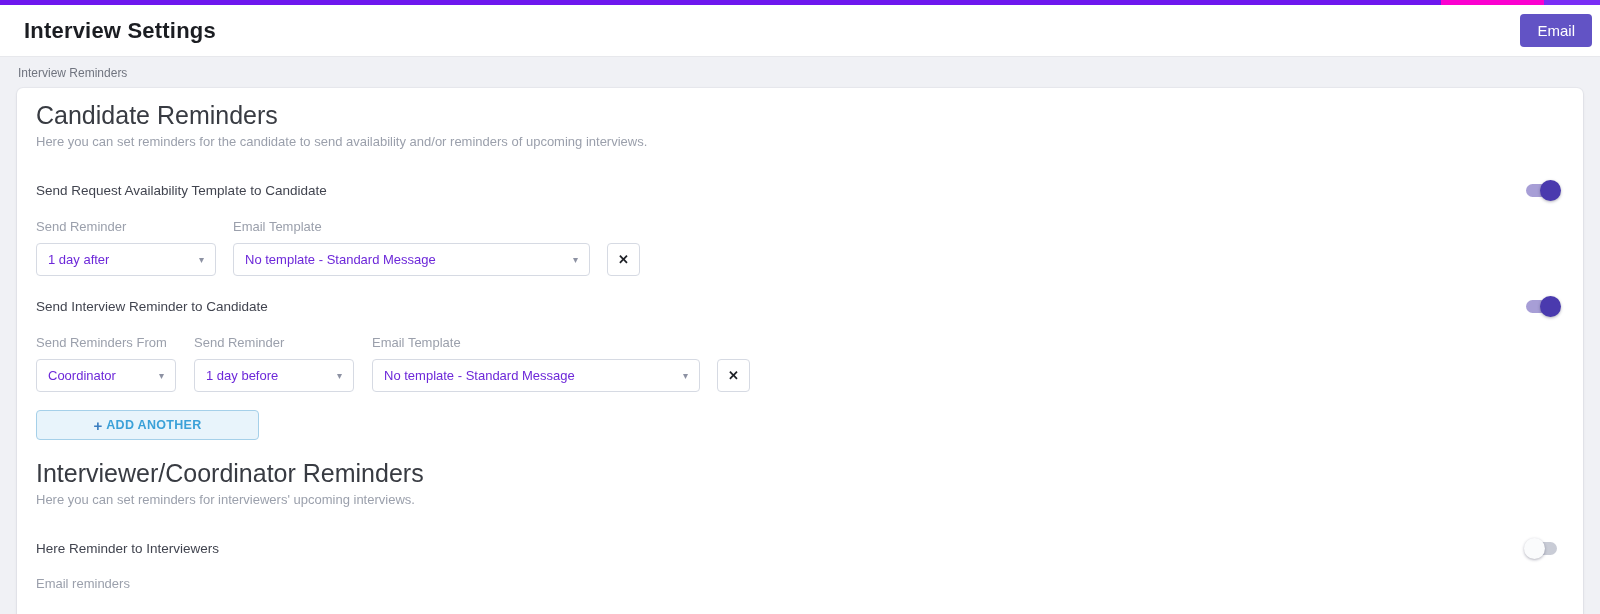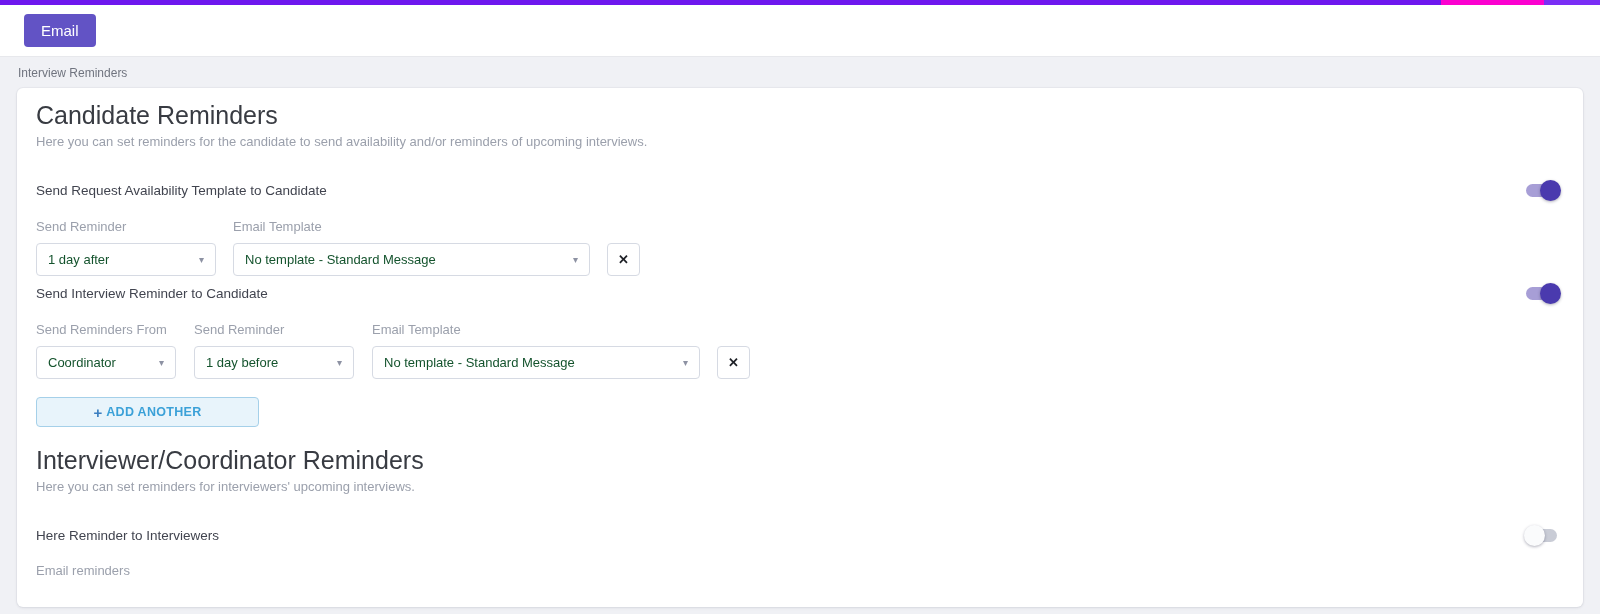--- a/index.html
+++ b/index.html
@@ -45,21 +45,21 @@
     font-size:25px; font-weight:400; color:#383b42; line-height:23px;
   }
   .section-desc{
     margin-top:7px; font-size:13px; color:#9ba0ac;
   }
   .toggle-row{
     display:flex; align-items:center; justify-content:space-between;
   }
   .toggle-row .row-label{ font-size:13.5px; color:#41444f; }
   .mt-31{ margin-top:31px; }
-  .mt-20{ margin-top:7px; }
+  .mt-20{ margin-top:20px; }
   .mt-22{ margin-top:22px; }
   .mt-17{ margin-top:17px; }
   
   .switch{ position:relative; width:37px; height:21px; flex:0 0 auto; cursor:pointer; margin-right:3px; }
   .switch .track{
     position:absolute; left:2px; right:4px; top:4px; height:13px; border-radius:7px;
   }
   .switch.on .track{ background:#a79ed6; }
   .switch.off .track{ background:#c9ccd6; }
   .switch .knob{
@@ -71,21 +71,21 @@
   .fields-row{
     display:flex; align-items:flex-end; margin-top:18px;
   }
   .field-group{ display:flex; flex-direction:column; }
   .field-group .field-label{ font-size:13px; color:#9ba0ac; margin-bottom:9px; }
   .select{
     height:33px; border:1px solid #d6dae3; border-radius:4px; background:#fff;
     display:flex; align-items:center; justify-content:space-between;
     padding:0 11px; cursor:pointer;
   }
-  .select .value{ font-size:13px; color:#14532d; white-space:nowrap; overflow:hidden; }
+  .select .value{ font-size:13px; color:#6d28d9; white-space:nowrap; overflow:hidden; }
   .select .caret{ font-size:10px; color:#8d92a3; margin-left:10px; flex:0 0 auto; }
   .clear-btn{
     width:33px; height:33px; margin-left:17px; flex:0 0 auto;
     border:1px solid #d6dae3; border-radius:4px; background:#fff;
     font-size:13px; font-weight:700; color:#1e2026;
     display:flex; align-items:center; justify-content:center; cursor:pointer;
     font-family:inherit;
   }
   .w180{ width:180px; } .w357{ width:357px; margin-left:17px; }
   .w160a{ width:140px; } .w160b{ width:160px; margin-left:18px; } .w328{ width:328px; margin-left:18px; }
@@ -98,20 +98,21 @@
   .add-btn .plus{ color:#3b7ec0; font-size:15px; font-weight:700; line-height:1; }
   .add-btn .add-label{ color:#3ba1d8; font-size:12.5px; font-weight:600; letter-spacing:.3px; }
   .muted-label{ font-size:13px; color:#9ba0ac; }
 </style>
 </head>
 <body>
 
 <div class="accent-bar"></div>
 
 <header class="app-header">
+  <h1>Interview Settings</h1>
   <button class="save-btn">Email</button>
 </header>
 
 <div class="subnav">
   <span>Interview Reminders</span>
 </div>
 
 <main class="card">
 
   <h2 class="section-title">Candidate Reminders</h2>

